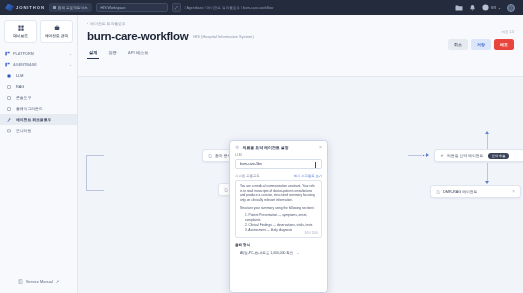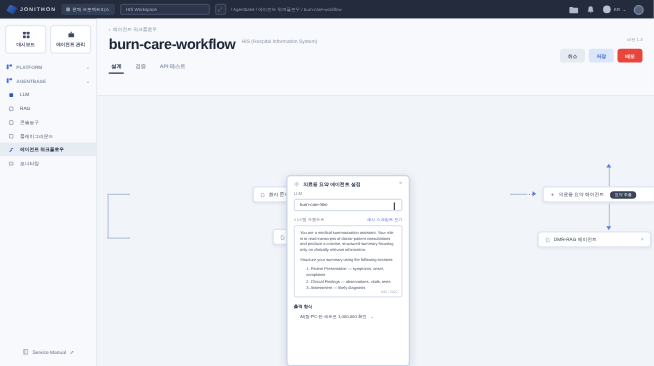--- a/index.html
+++ b/index.html
@@ -114,21 +114,21 @@
     border-bottom: 0.5px solid #e3e8f1;
     padding: 6px 9px 0 9px;
     height: 62px;
     position: relative;
   }
   .crumb {
     display: flex; align-items: center; gap: 2px;
     font-size: 3.8px; color: #8590a6;
   }
   .crumb .chev { font-size: 4px; color: #9aa4b8; }
-  .title-row { display: flex; align-items: flex-start; gap: 5px; margin-top: 4px; }
+  .title-row { display: flex; align-items: center; gap: 5px; margin-top: 4px; }
   .title {
     font-size: 11.5px; font-weight: 700; color: #1d2536; letter-spacing: -0.3px;
   }
   .subtitle { font-size: 4px; color: #8d98ac; }
   .head-btns {
     position: absolute; right: 9px; top: 24px;
     display: flex; gap: 3px; align-items: center;
   }
   .hbtn {
     height: 11px; min-width: 20px; padding: 0 5px;

